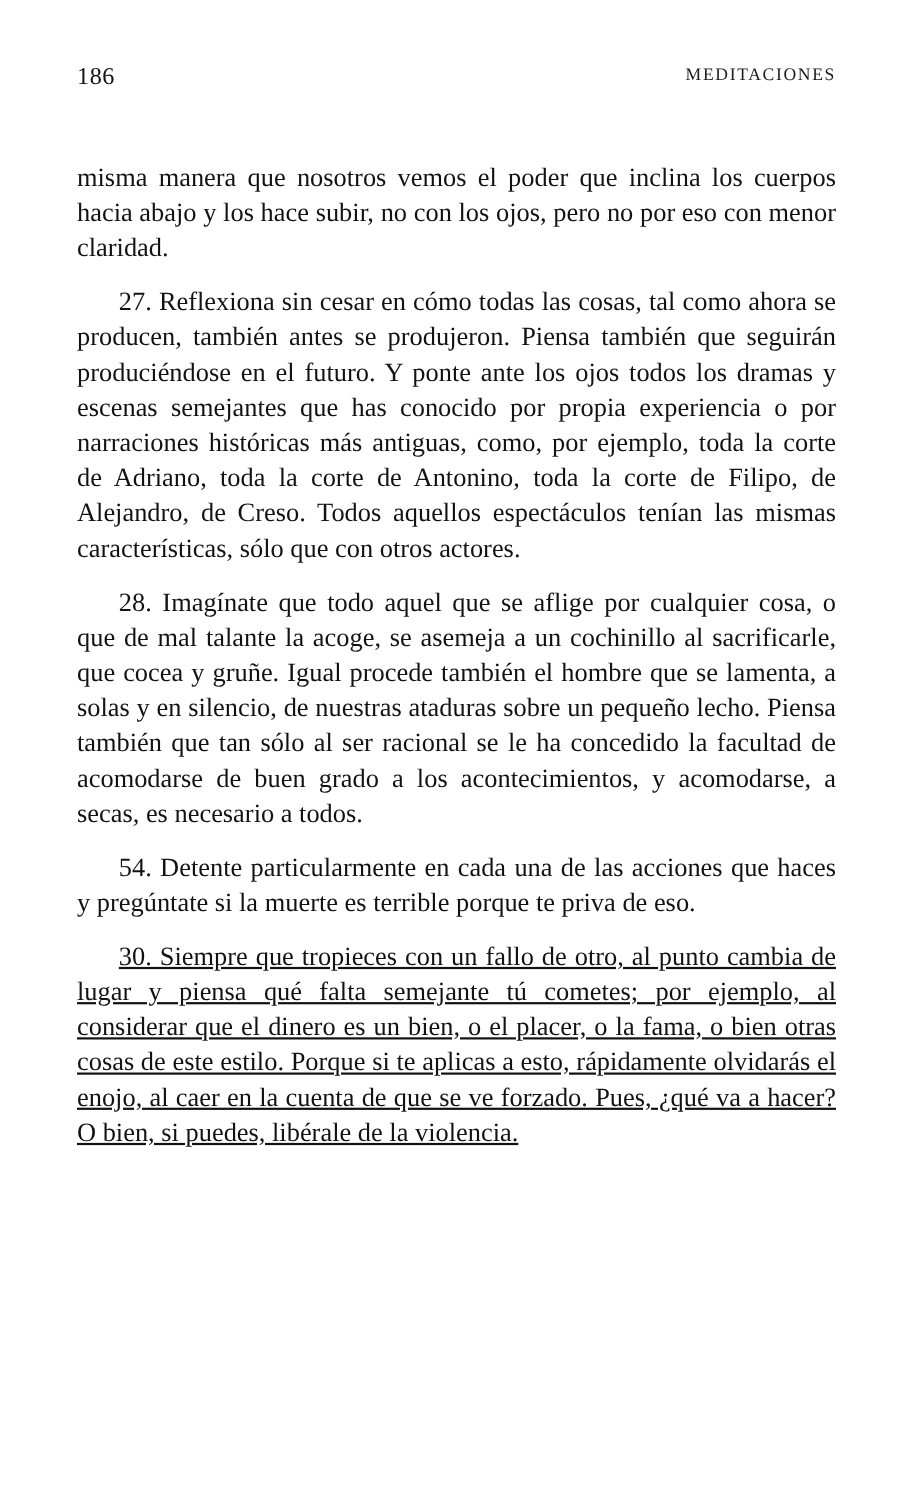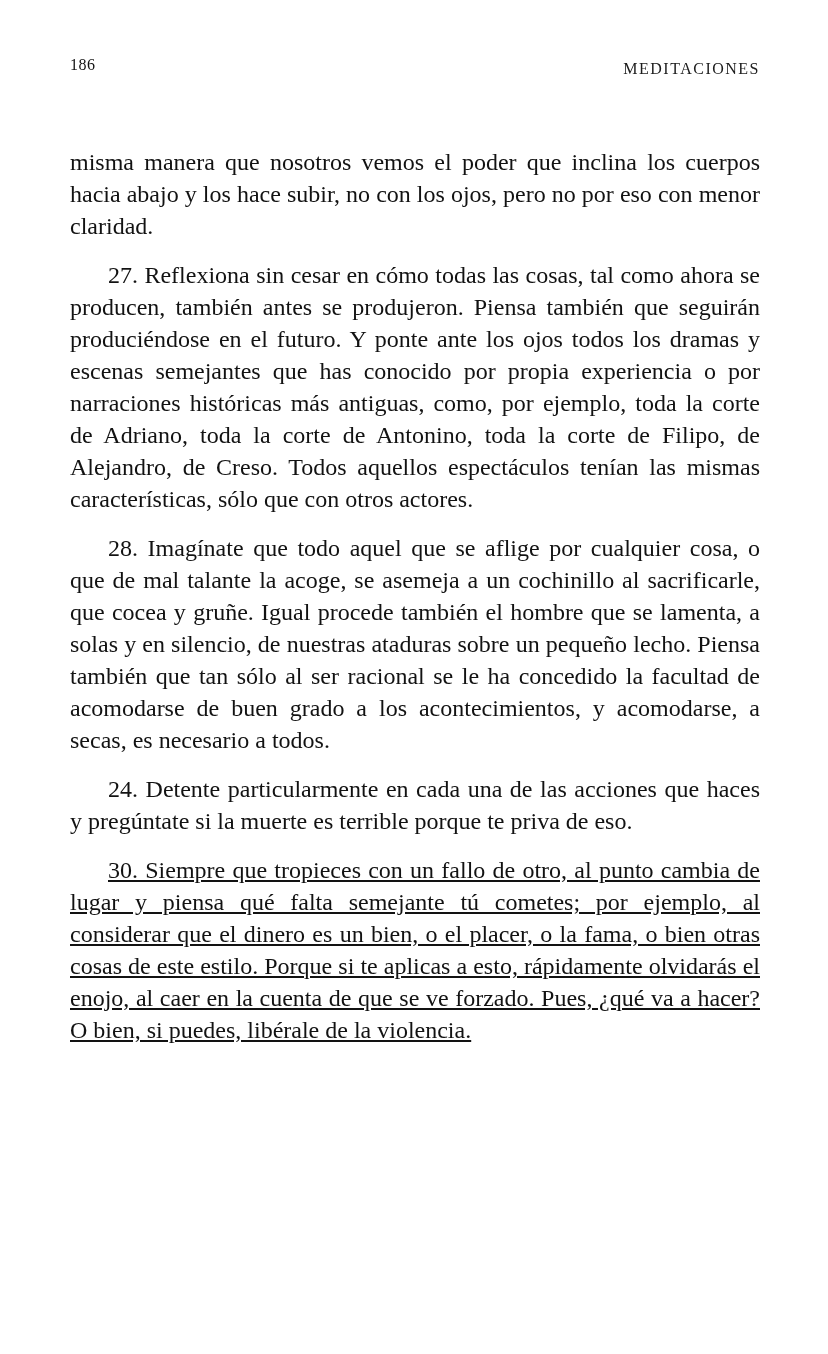--- a/index.html
+++ b/index.html
@@ -21,21 +21,21 @@
   }
   .page-header {
     position: relative;
     height: 28px;
     margin-bottom: 62px;
   }
   .page-number {
     position: absolute;
     left: 0;
     top: 0;
-    font-size: 16px;
+    font-size: 22px;
     letter-spacing: 0.5px;
   }
   .running-title {
     position: absolute;
     left: 0;
     right: 0;
     top: 4px;
     text-align: right;
     font-size: 16px;
     letter-spacing: 1.5px;
@@ -64,16 +64,16 @@
 <div class="page">
   <div class="page-header">
     <span class="page-number">186</span>
     <span class="running-title">MEDITACIONES</span>
   </div>
 
   <div class="page-body">
     <p>misma manera que nosotros vemos el poder que inclina los cuerpos hacia abajo y los hace subir, no con los ojos, pero no por eso con menor claridad.</p>
     <p class="indent">27. Reflexiona sin cesar en cómo todas las cosas, tal como ahora se producen, también antes se produjeron. Piensa también que seguirán produciéndose en el futuro. Y ponte ante los ojos todos los dramas y escenas semejantes que has conocido por propia experiencia o por narraciones históricas más antiguas, como, por ejemplo, toda la corte de Adriano, toda la corte de Antonino, toda la corte de Filipo, de Alejandro, de Creso. Todos aquellos espectáculos tenían las mismas características, sólo que con otros actores.</p>
     <p class="indent">28. Imagínate que todo aquel que se aflige por cualquier cosa, o que de mal talante la acoge, se asemeja a un cochinillo al sacrificarle, que cocea y gruñe. Igual procede también el hombre que se lamenta, a solas y en silencio, de nuestras ataduras sobre un pequeño lecho. Piensa también que tan sólo al ser racional se le ha concedido la facultad de acomodarse de buen grado a los acontecimientos, y acomodarse, a secas, es necesario a todos.</p>
-    <p class="indent">24. Detente particularmente en cada una de las acciones que haces y pregúntate si la muerte es terrible porque te priva de eso.</p>
+    <p class="indent">54. Detente particularmente en cada una de las acciones que haces y pregúntate si la muerte es terrible porque te priva de eso.</p>
     <p class="indent">30. Siempre que tropieces con un fallo de otro, al punto cambia de lugar y piensa qué falta semejante tú cometes; por ejemplo, al considerar que el dinero es un bien, o el placer, o la fama, o bien otras cosas de este estilo. Porque si te aplicas a esto, rápidamente olvidarás el enojo, al caer en la cuenta de que se ve forzado. Pues, ¿qué va a hacer? O bien, si puedes, libérale de la violencia.</p>
   </div>
 </div>
 
 </body></html>

